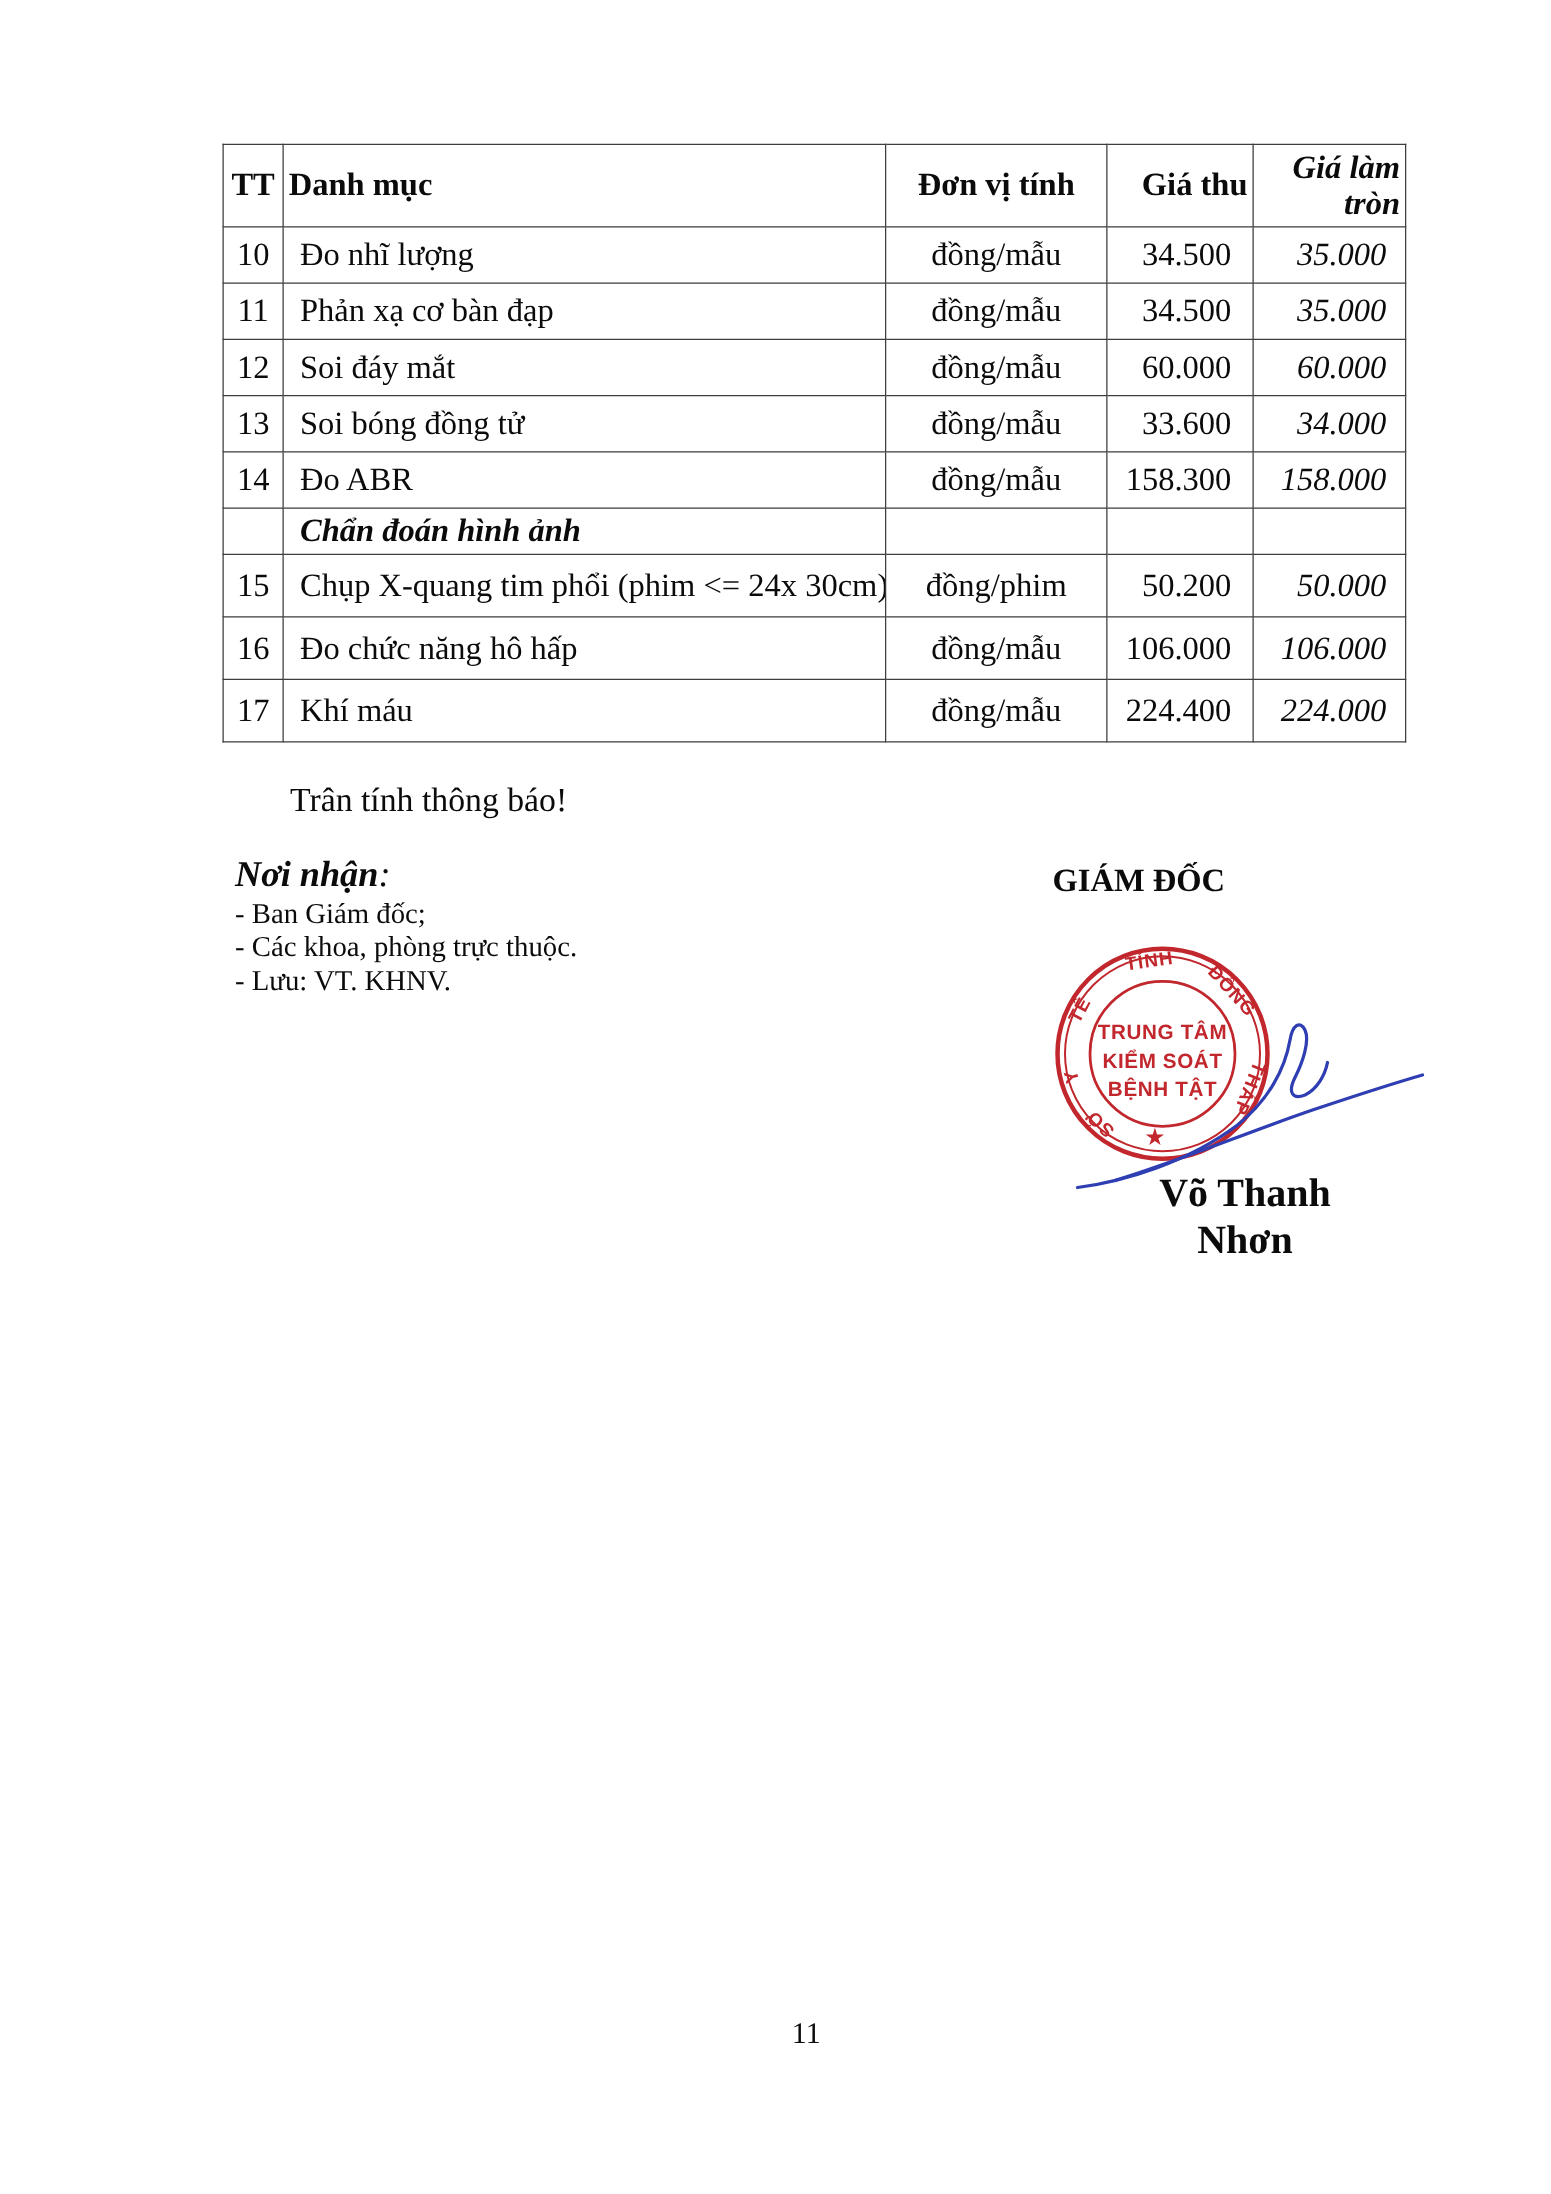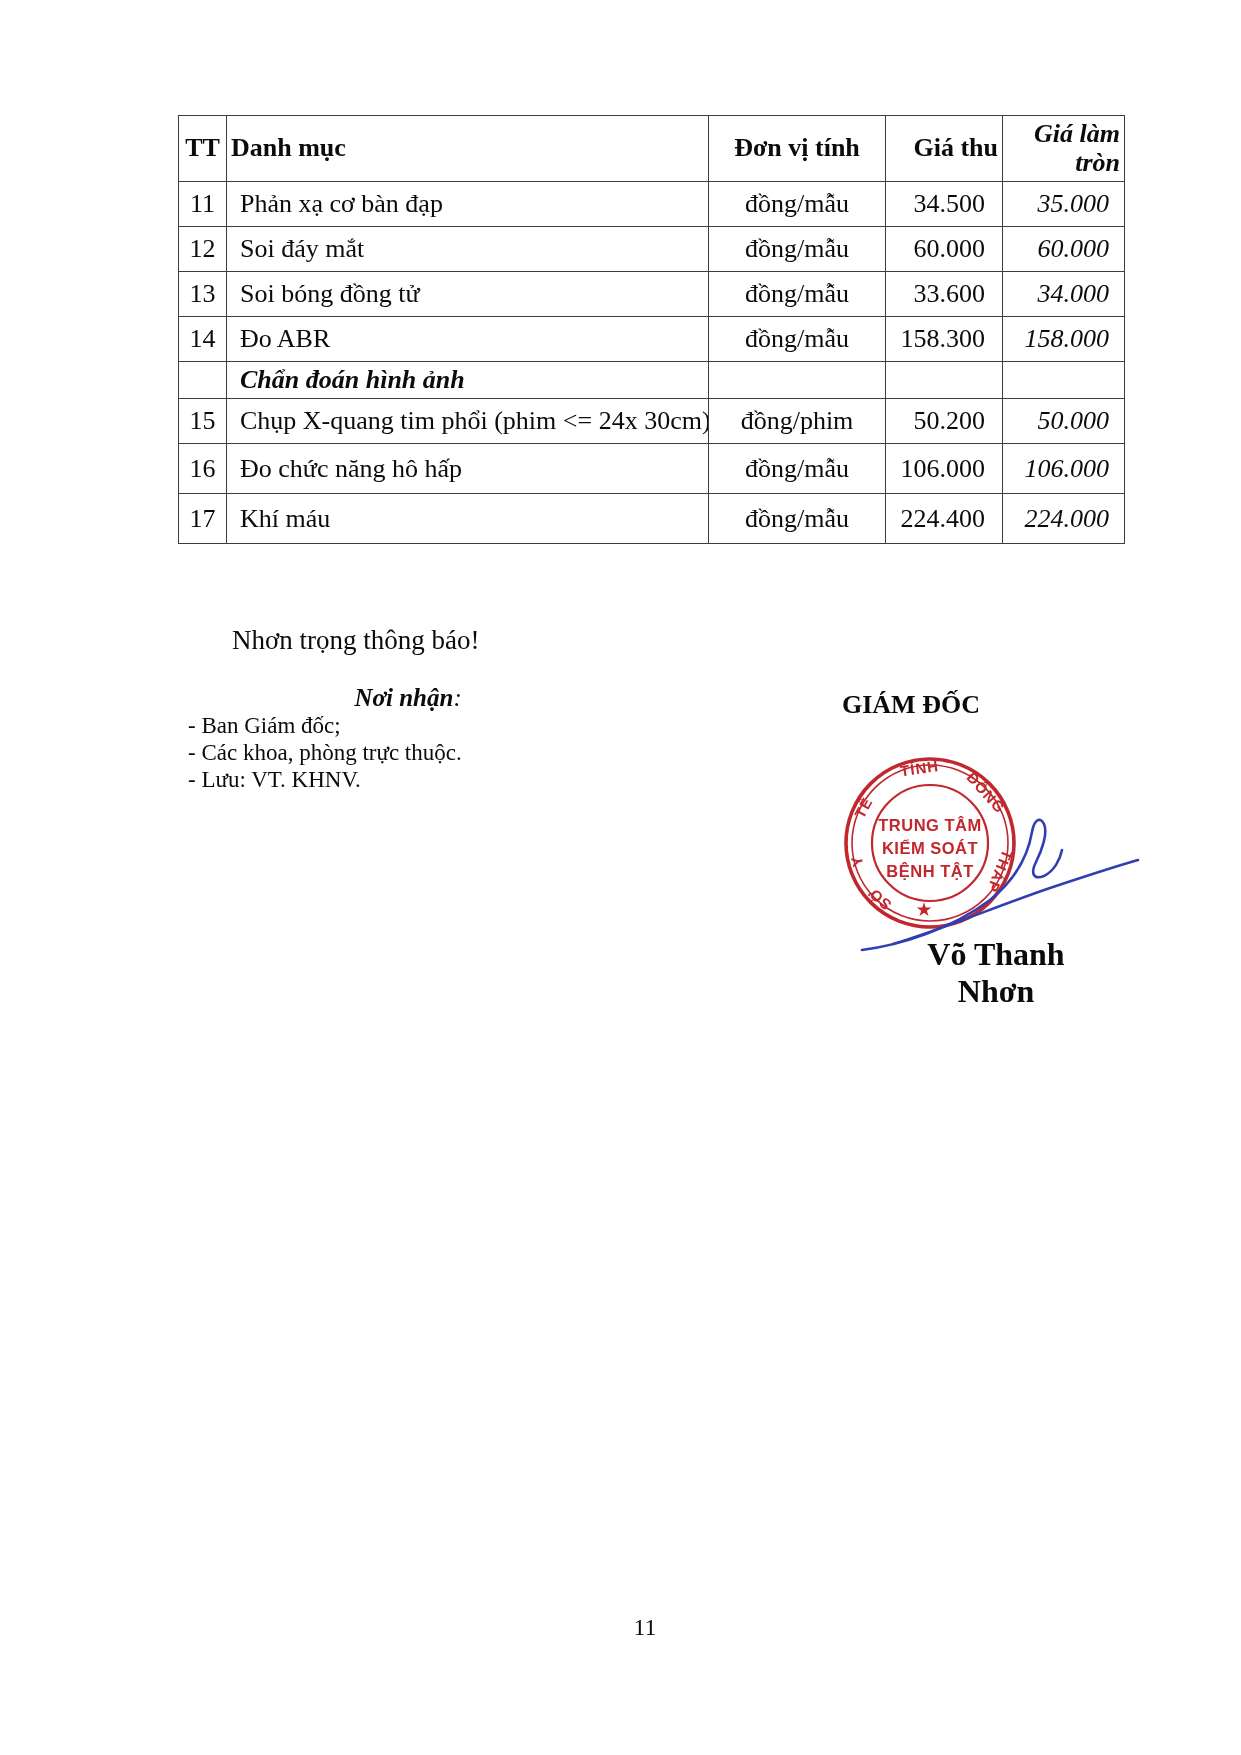--- a/index.html
+++ b/index.html
@@ -43,21 +43,21 @@
   .price-table tr.section .col-name { font-weight: bold; font-style: italic; }
 
   
   .closing {
     position: absolute; left: 232px; top: 625px;
     font-size: 27px;
   }
 
   
   .recipients { position: absolute; left: 188px; top: 684px; }
-  .recipients-title { font-size: 25px; font-style: italic; text-align: right; }
+  .recipients-title { font-size: 29px; font-style: italic; }
   .recipients-title b { font-weight: bold; }
   .recipients-item { font-size: 23px; line-height: 27px; }
   .recipients-item:first-of-type { margin-top: 3px; }
 
   
   .director-title {
     position: absolute; left: 842px; top: 690px; width: 200px;
     text-align: left; font-size: 26px; font-weight: bold;
   }
   .stamp-svg { position: absolute; left: 842px; top: 755px; width: 176px; height: 176px; }
@@ -91,20 +91,27 @@
       <tr>
         <th class="col-tt">TT</th>
         <th class="col-name">Danh mục</th>
         <th class="col-unit">Đơn vị tính</th>
         <th class="col-price">Giá thu</th>
         <th class="col-rounded">Giá làm tròn</th>
       </tr>
     </thead>
     <tbody>
         <tr>
+          <td class="col-tt">10</td>
+          <td class="col-name">Đo nhĩ lượng</td>
+          <td class="col-unit">đồng/mẫu</td>
+          <td class="col-price">34.500</td>
+          <td class="col-rounded">35.000</td>
+        </tr>
+        <tr>
           <td class="col-tt">11</td>
           <td class="col-name">Phản xạ cơ bàn đạp</td>
           <td class="col-unit">đồng/mẫu</td>
           <td class="col-price">34.500</td>
           <td class="col-rounded">35.000</td>
         </tr>
         <tr>
           <td class="col-tt">12</td>
           <td class="col-name">Soi đáy mắt</td>
           <td class="col-unit">đồng/mẫu</td>
@@ -149,21 +156,21 @@
         <tr>
           <td class="col-tt">17</td>
           <td class="col-name">Khí máu</td>
           <td class="col-unit">đồng/mẫu</td>
           <td class="col-price">224.400</td>
           <td class="col-rounded">224.000</td>
         </tr>
       </tbody>
   </table>
 
-  <div class="closing">Nhơn trọng thông báo!</div>
+  <div class="closing">Trân tính thông báo!</div>
 
   <div class="recipients">
     <div class="recipients-title"><b>Nơi nhận</b><span>:</span></div>
     <div class="recipients-item">- Ban Giám đốc;</div>
     <div class="recipients-item">- Các khoa, phòng trực thuộc.</div>
     <div class="recipients-item">- Lưu: VT. KHNV.</div>
   </div>
 
   <div class="director-title">GIÁM ĐỐC</div>
 

